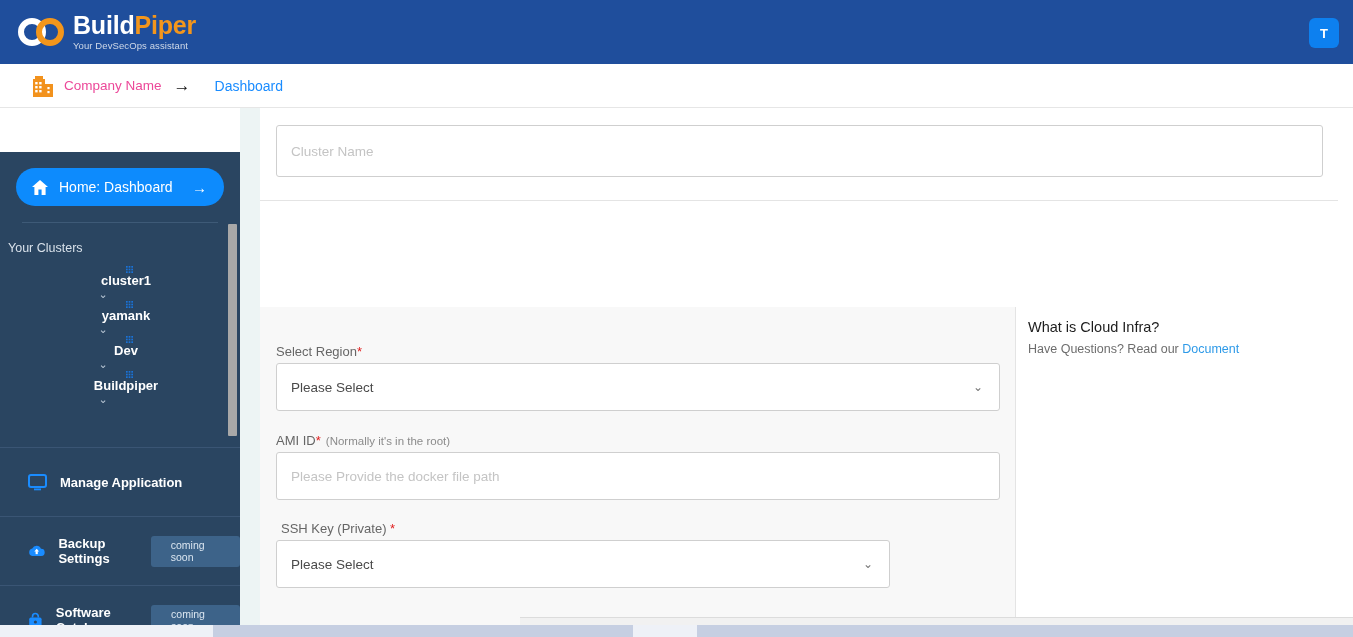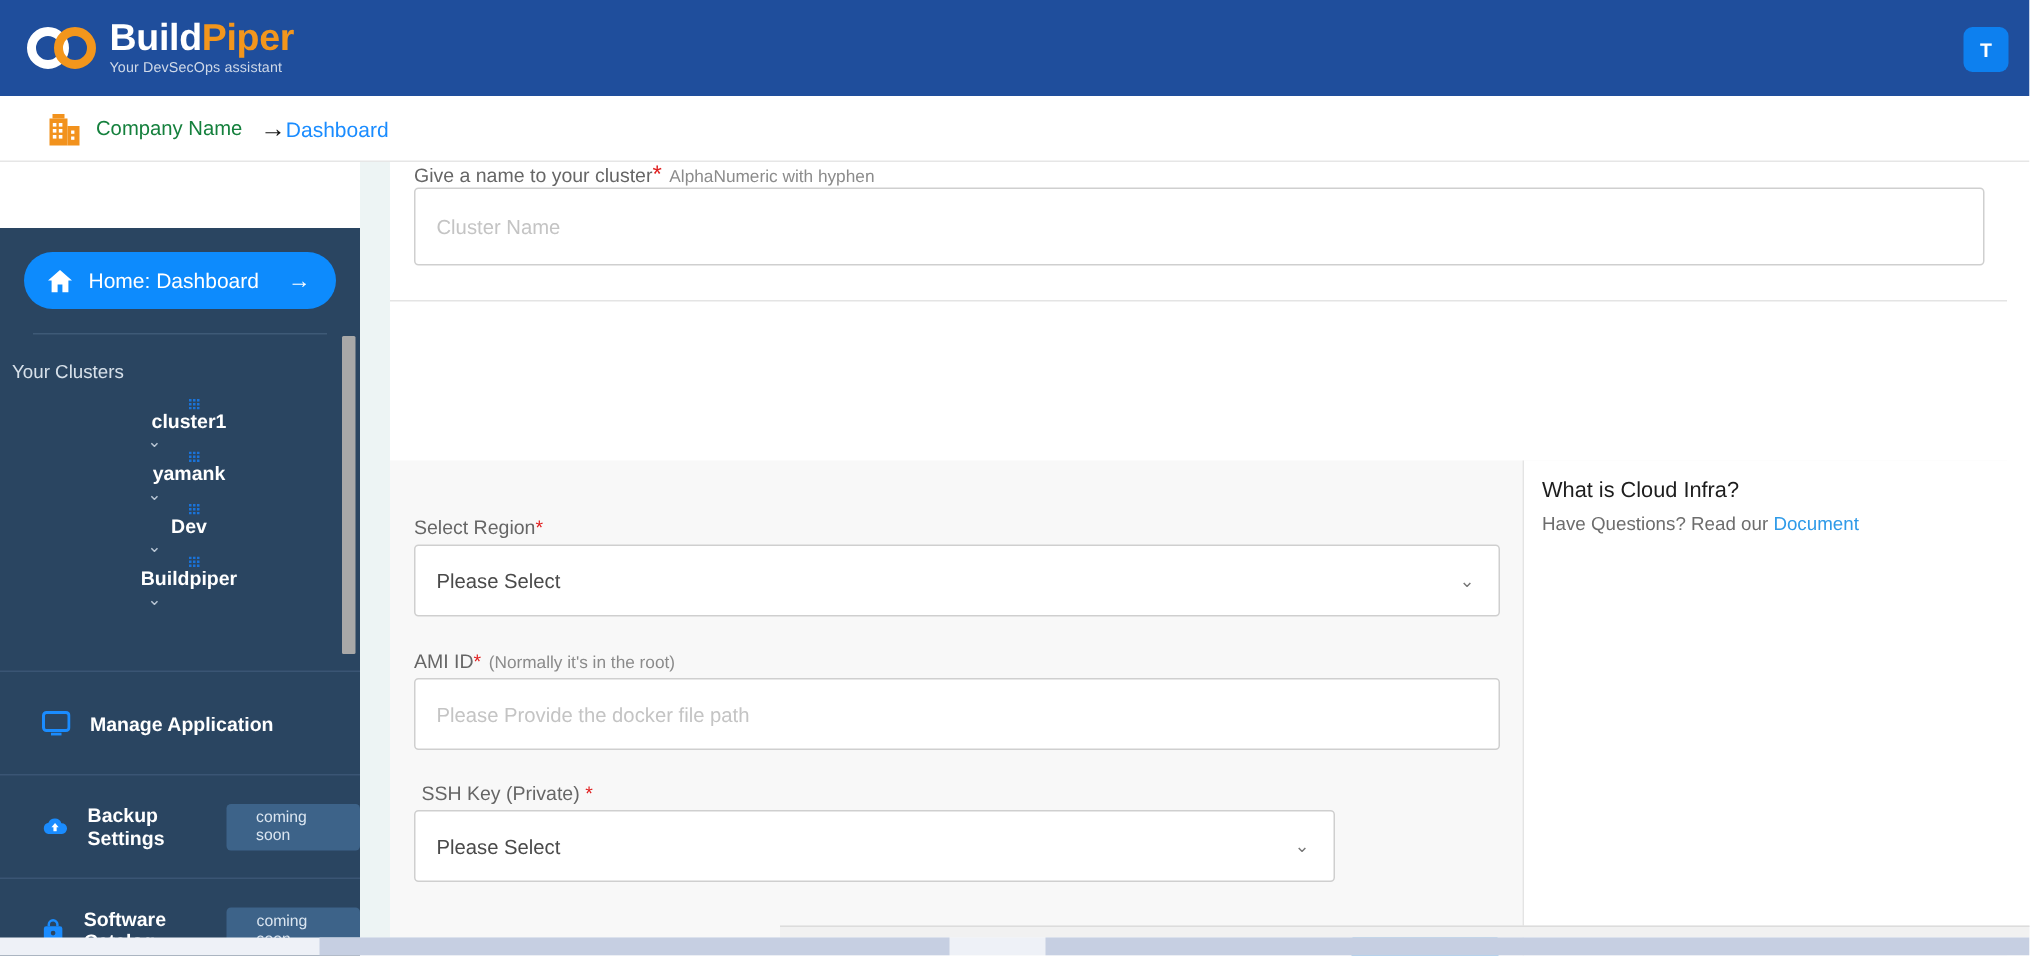--- a/index.html
+++ b/index.html
@@ -33,23 +33,23 @@
     border: none; cursor: pointer; font-family: "Liberation Sans", sans-serif;
   }
 
   
   .crumbbar {
     position: absolute; top: 64px; left: 0; width: 1353px; height: 44px;
     background: #ffffff; display: flex; align-items: center;
     border-bottom: 1px solid #e6e6e6;
   }
   .bld { margin-left: 32px; display: block; }
-  .crumb-company { font-size: 13.5px; color: #15803d; margin-left: 10px; }
+  .crumb-company { font-size: 13.5px; color: #ec4899; margin-left: 10px; }
   .crumb-arrow { font-size: 17px; color: #111; margin-left: 12px; line-height: 1; font-weight: bold; }
-  .crumb-link { font-size: 14px; color: #1a8cff; cursor: pointer; }
+  .crumb-link { font-size: 14px; color: #1a8cff; margin-left: 24px; cursor: pointer; }
 
   
   .sidebar {
     position: absolute; top: 108px; left: 0; width: 240px; height: 529px;
     background: #2a4561; overflow: hidden; margin-top: 44px;
   }
   .home-btn {
     margin: 16px auto 0; width: 208px; height: 38px; border-radius: 19px;
     background: #0d8bfd; display: flex; align-items: center; cursor: pointer;
     border: none; font-family: "Liberation Sans", sans-serif;
@@ -295,23 +295,20 @@
     </div>
 
     <div class="side-scroll"></div>
   </div>
 
   <div class="gapcol"></div>
 
   <div class="main">
 
     <div class="name-card">
-      <div class="name-label">
-        <span class="fld-label">Give a name to your cluster</span><span class="req">*</span><span class="fld-hint">AlphaNumeric with hyphen</span>
-      </div>
       <input class="txtinput name-input" type="text" placeholder="Cluster Name" style="">
     </div>
 
 
     <div class="formzone">
       <div class="formcol">
 
         <div class="lbl-abs" style="top:37px; left:16px;">
           <span class="fld-label">Select Region</span><span class="req">*</span>
         </div>

